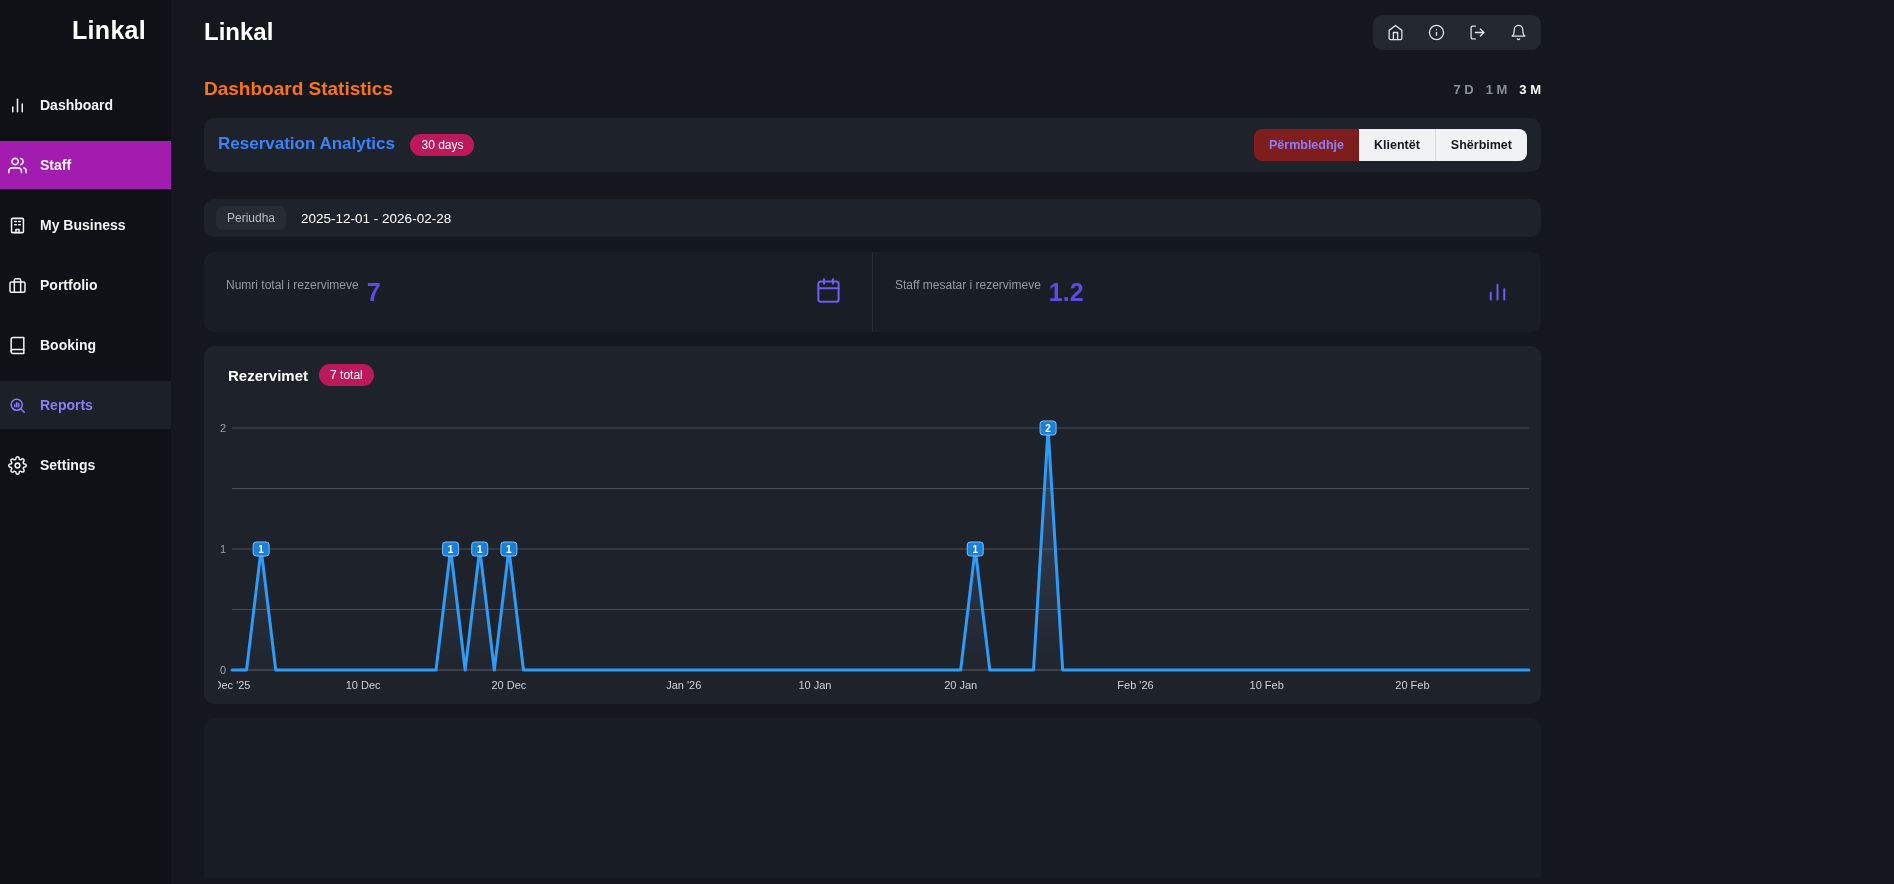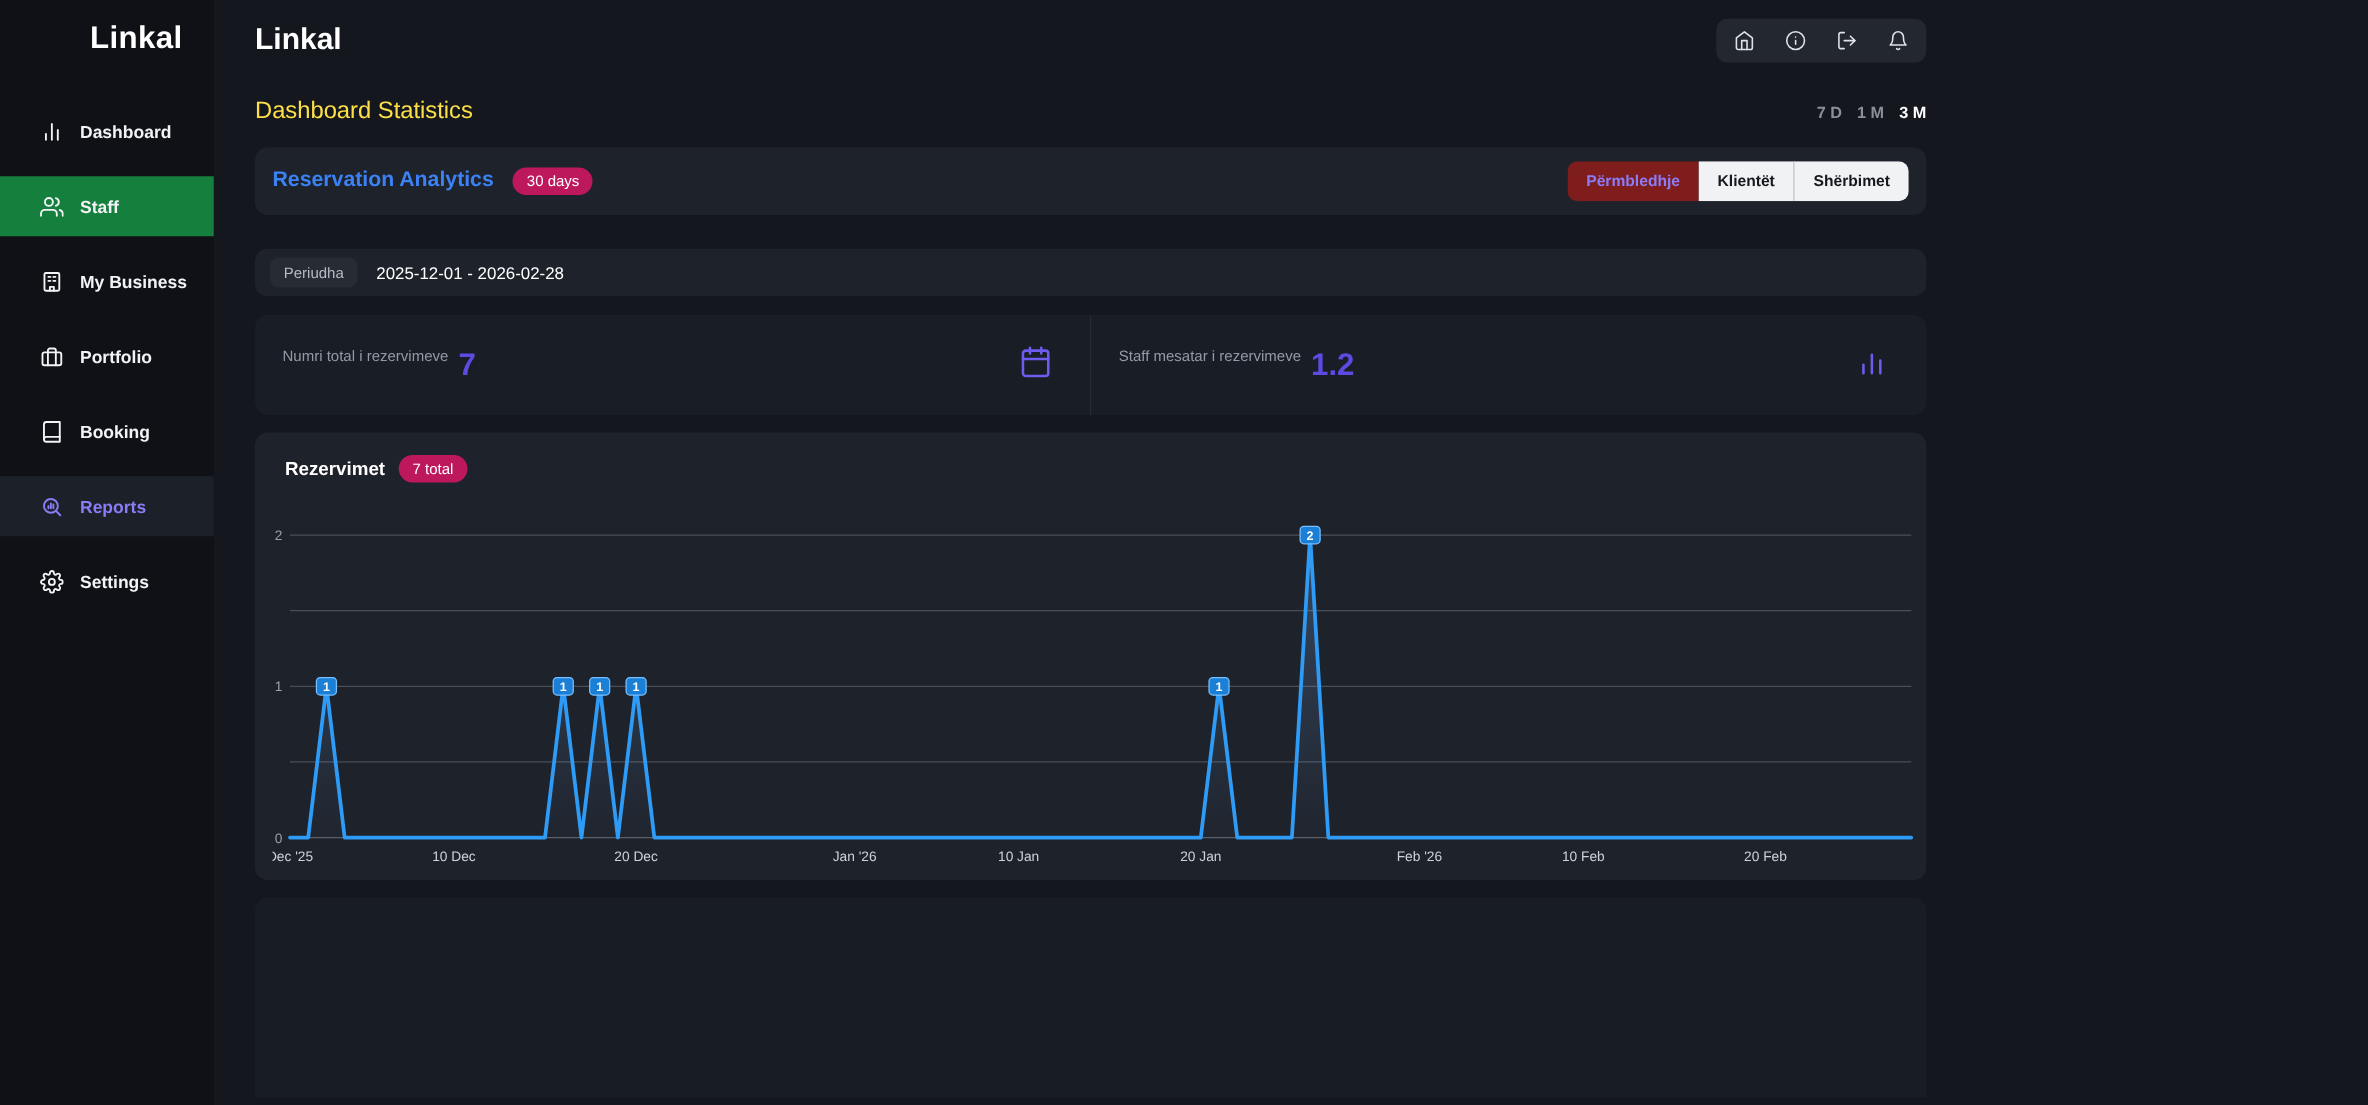--- a/index.html
+++ b/index.html
@@ -4,40 +4,40 @@
 <style>
   *{margin:0;padding:0;box-sizing:border-box}
   html,body{width:1894px;height:884px;overflow:hidden;background:#14171d;
     font-family:"Liberation Sans",sans-serif;color:#e8eaed}
   .app{display:flex;width:100%;height:100%}
 
   
   .sidebar{width:171px;background:#0f1116;flex-shrink:0;display:flex;flex-direction:column}
   .logo{font-size:25px;font-weight:bold;color:#fff;padding:16px 0 6px 72px;letter-spacing:.3px}
   .nav{display:flex;flex-direction:column;gap:12px;margin-top:30px}
-  .nav-item{display:flex;align-items:center;gap:13px;height:48px;padding-left:32px;
+  .nav-item{display:flex;align-items:center;gap:13px;height:48px;padding-left:8px;
     font-size:14px;font-weight:bold;color:#f2f3f5;cursor:pointer}
   .nav-item svg{width:19px;height:19px;flex-shrink:0;stroke:#f2f3f5;fill:none;
     stroke-width:1.9;stroke-linecap:round;stroke-linejoin:round}
-  .nav-item.subtle{background:#15803d}
+  .nav-item.subtle{background:#a21caf}
   .nav-item.active{background:#1c2028;color:#8a7cf7}
   .nav-item.active svg{stroke:#8a7cf7}
 
   
   .main{flex:1;padding:12px 0 0 33px;min-width:0}
   .content{width:1337px}
   .top-header{display:flex;justify-content:space-between;align-items:center;height:40px}
   .app-title{font-size:24px;font-weight:bold;color:#fff}
   .icon-bar{background:#23272f;border-radius:9px;padding:9px 14px;display:flex;gap:24px;align-items:center}
   .icon-btn{cursor:pointer;display:flex;align-items:center}
   .icon-bar svg{width:17px;height:17px;stroke:#dfe2e6;fill:none;stroke-width:1.8;
     stroke-linecap:round;stroke-linejoin:round}
 
   .title-row{margin-top:26px;display:flex;justify-content:space-between;align-items:center}
-  .page-title{font-size:19px;font-weight:normal;color:#fde047}
+  .page-title{font-size:19px;font-weight:bold;color:#f97316}
   .ranges{display:flex;gap:12px;}
   .range{font-size:13px;font-weight:bold;color:#8a9098;cursor:pointer}
   .range.active{color:#fff}
 
   .card{background:#1e222a;border-radius:10px}
 
   .analytics-card{margin-top:18px;height:54px;display:flex;align-items:center;
     justify-content:space-between;padding:0 14px}
   .card-title{font-size:17px;font-weight:bold;color:#3b82f6}
   .badge{background:#be185d;color:#fff;font-size:12px;font-weight:normal;

